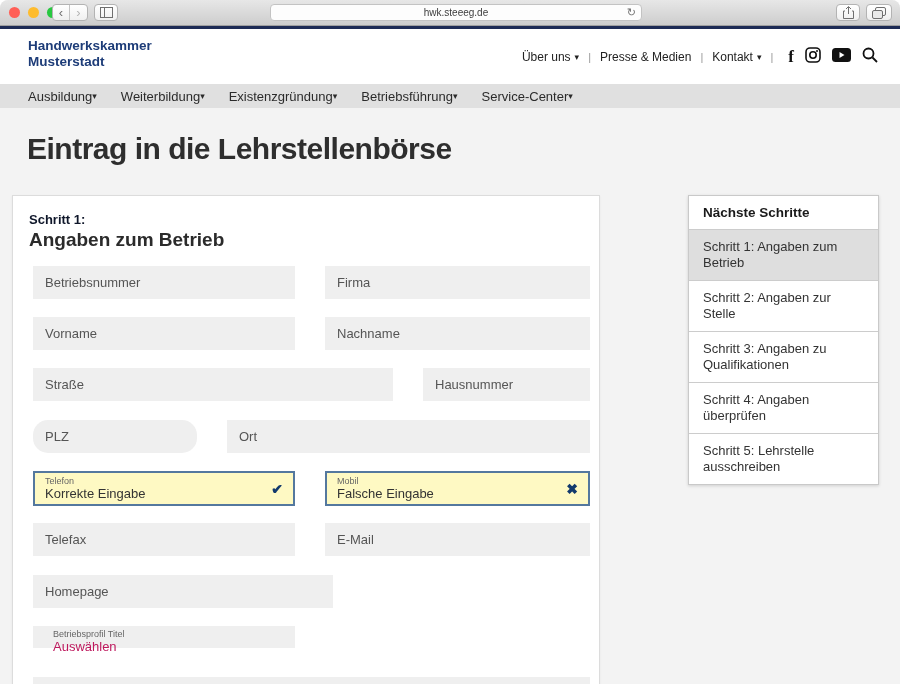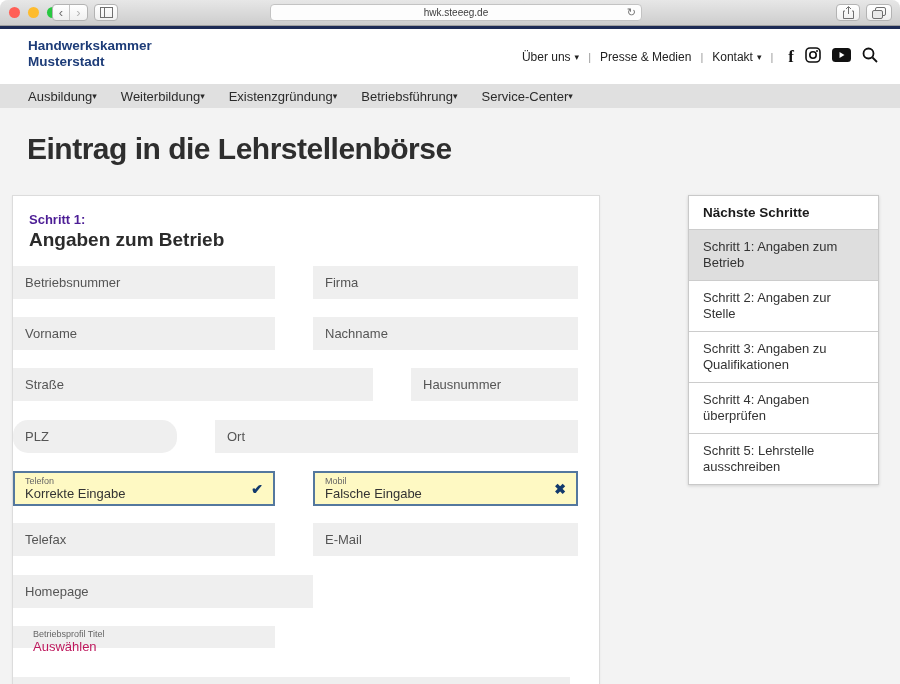--- a/index.html
+++ b/index.html
@@ -40,21 +40,21 @@
   .mainnav .caret { font-size:9px; }
 
   
   .content { position:relative; height:576px; background:#f3f3f3; overflow:hidden; }
   h1.page-title { position:absolute; left:27px; top:24px; font-size:30px; font-weight:bold; color:#2e2e2e; letter-spacing:-0.5px; }
 
   .card { position:absolute; left:12px; top:87px; width:588px; height:620px; background:#fff; border:1px solid #dcdcdc; box-shadow:0 1px 2px rgba(0,0,0,0.06); }
   .step-label { position:absolute; left:16px; top:16px; font-size:13px; font-weight:bold; }
   .form-heading { position:absolute; left:16px; top:33px; font-size:19px; font-weight:bold; color:#2b2b2b; }
 
-  .row { position:absolute; left:0; display:flex;gap:8px; }
+  .row { position:absolute; left:20px; display:flex; }
   .fld { height:33px; background:#efefef; border:none; font-family:"Liberation Sans", sans-serif; font-size:13px; color:#333; padding:0 12px; outline:none; }
   .fld::placeholder { color:#555; opacity:1; }
 
   .vfield { height:35px; background:#fef9c3; border:2px solid #54789e; position:relative; padding:3px 10px 0; }
   .vfield .mini { font-size:9px; color:#666; line-height:10px; }
   .vfield .val { font-size:13px; color:#333; line-height:16px; }
   .vfield .vicon { position:absolute; right:10px; top:50%; transform:translateY(-50%); font-size:14px; font-weight:bold; color:#123a6d; }
 
   .selfield { height:22px; background:#efefef; padding:3px 20px 0; cursor:pointer; }
   .selfield .mini { font-size:9px; color:#666; line-height:10px; }
@@ -179,21 +179,21 @@
     <span class="navitem">
       <span>Service-Center</span>
         <span class="caret">▾</span>
     </span>
   </div>
 
   <div class="content">
     <h1 class="page-title">Eintrag in die Lehrstellenbörse</h1>
 
     <div class="card">
-      <div class="step-label" style="color:#4c1d95">Schritt 1:</div>
+      <div class="step-label" style="color:#0f172a">Schritt 1:</div>
       <div class="form-heading">Angaben zum Betrieb</div>
 
       <div class="row" style="top:70px;">
         <input class="fld" style="width: 262px;" placeholder="Betriebsnummer">
         <input class="fld" style="width: 265px; margin-left: 30px;" placeholder="Firma">
       </div>
 
       <div class="row" style="top:121px;">
         <input class="fld" style="width: 262px;" placeholder="Vorname">
         <input class="fld" style="width: 265px; margin-left: 30px;" placeholder="Nachname">

